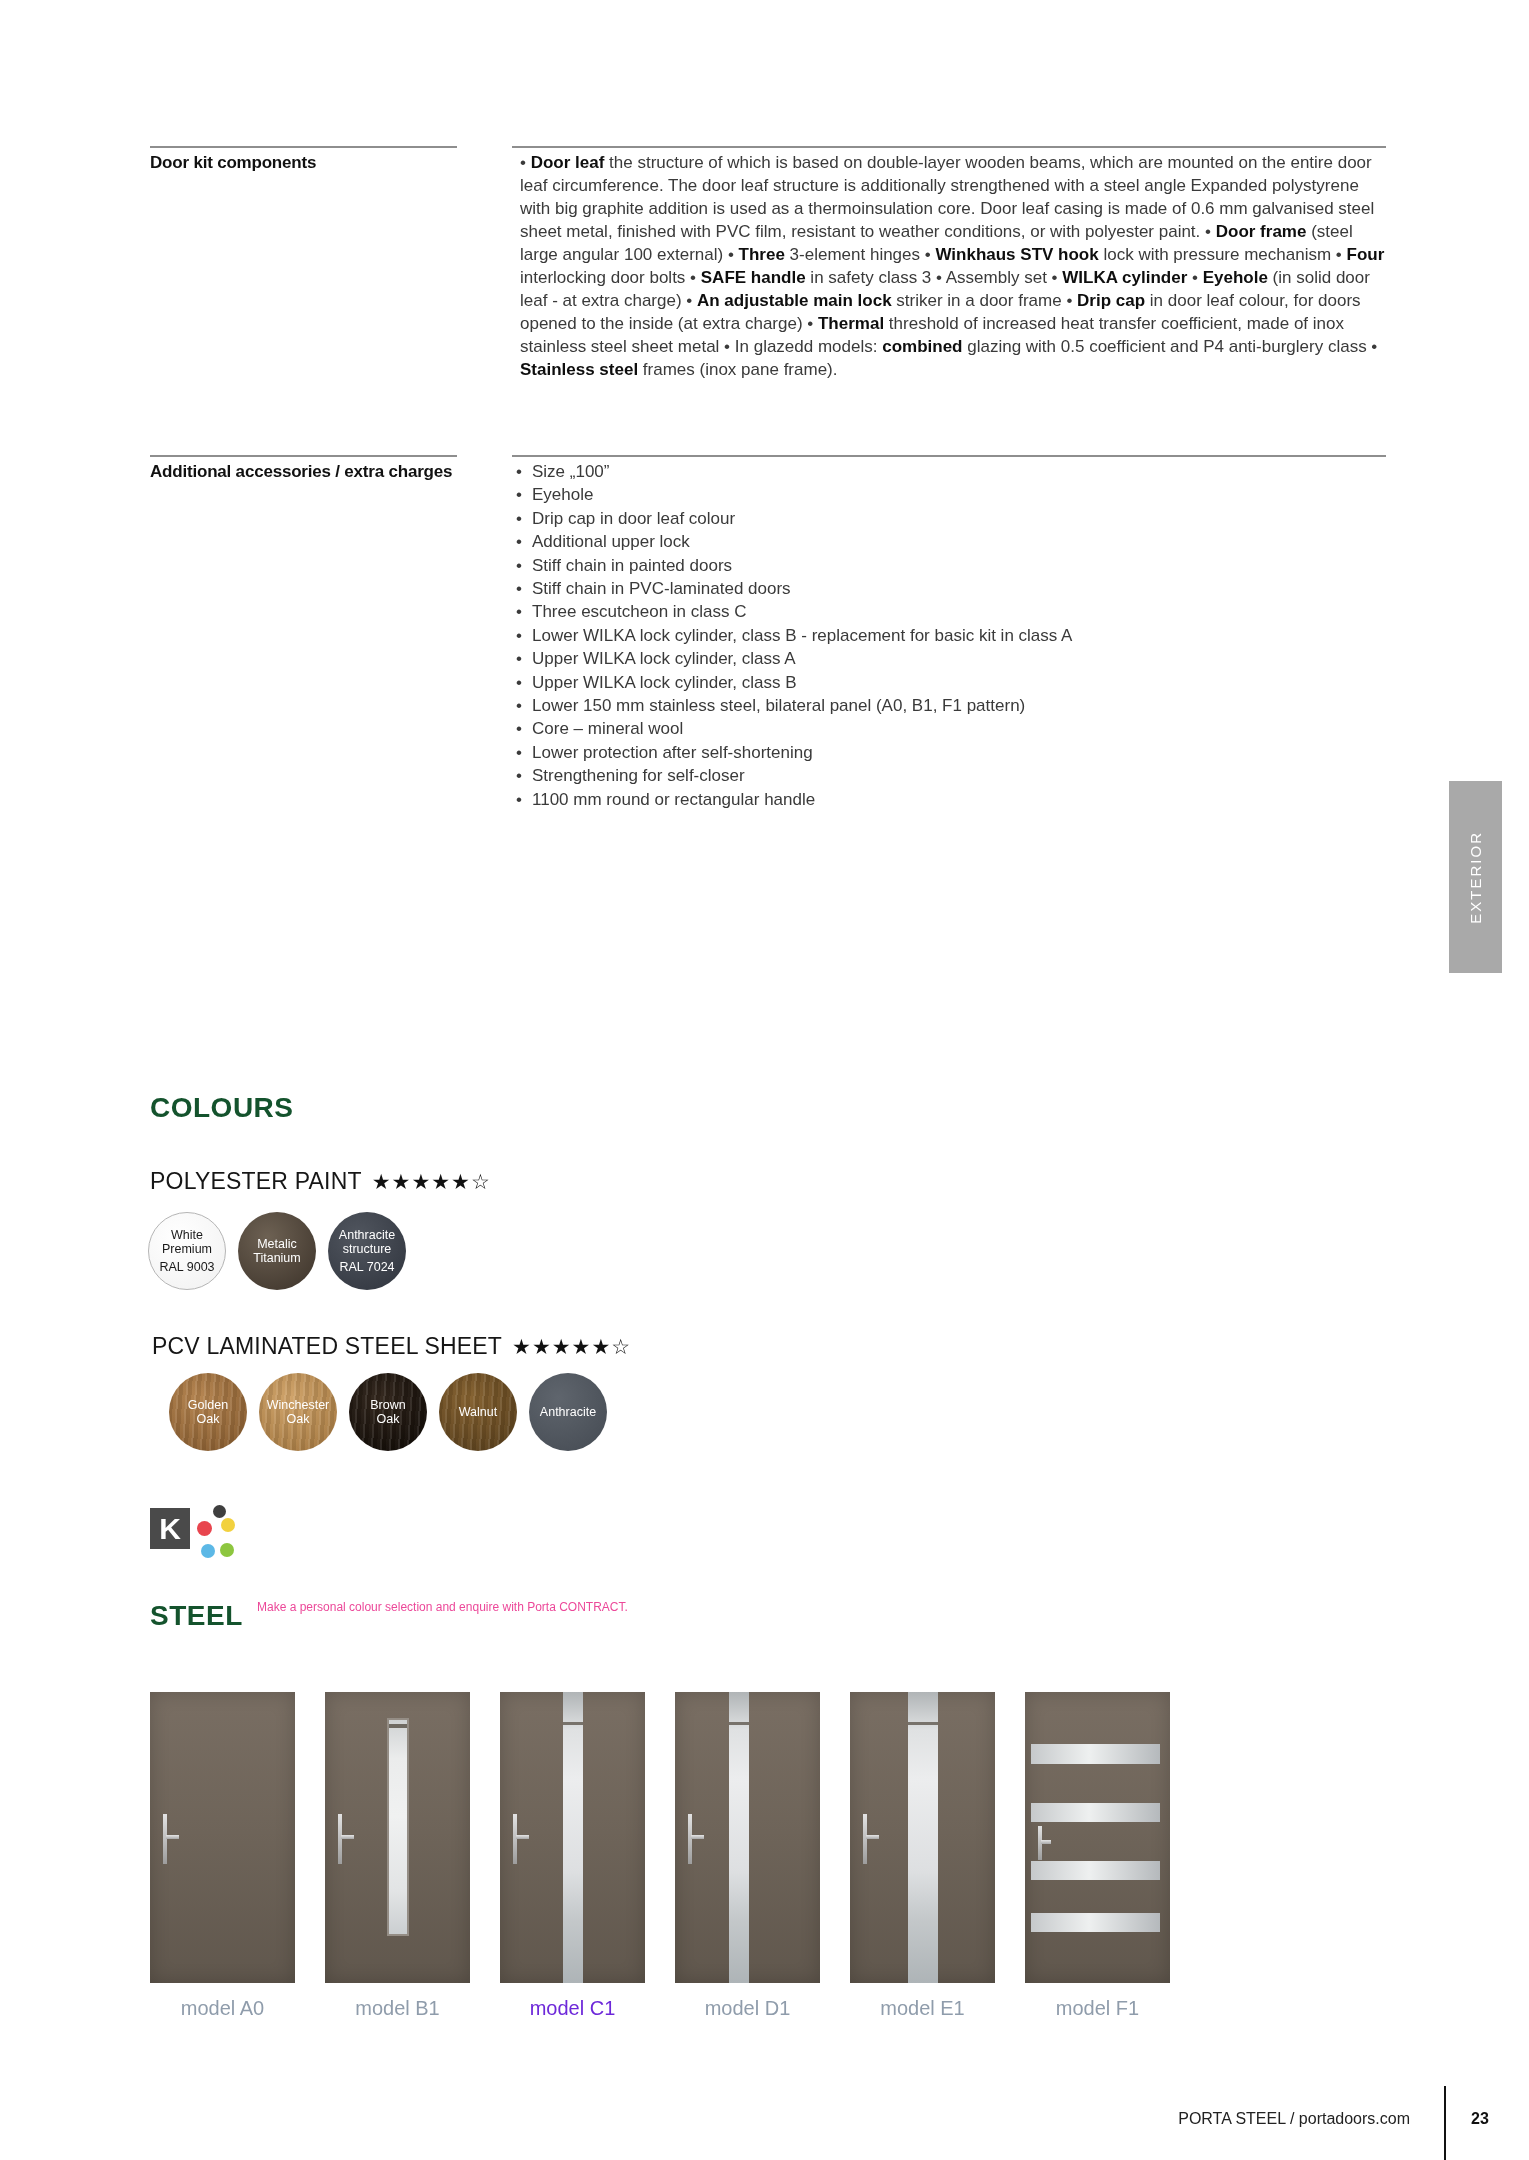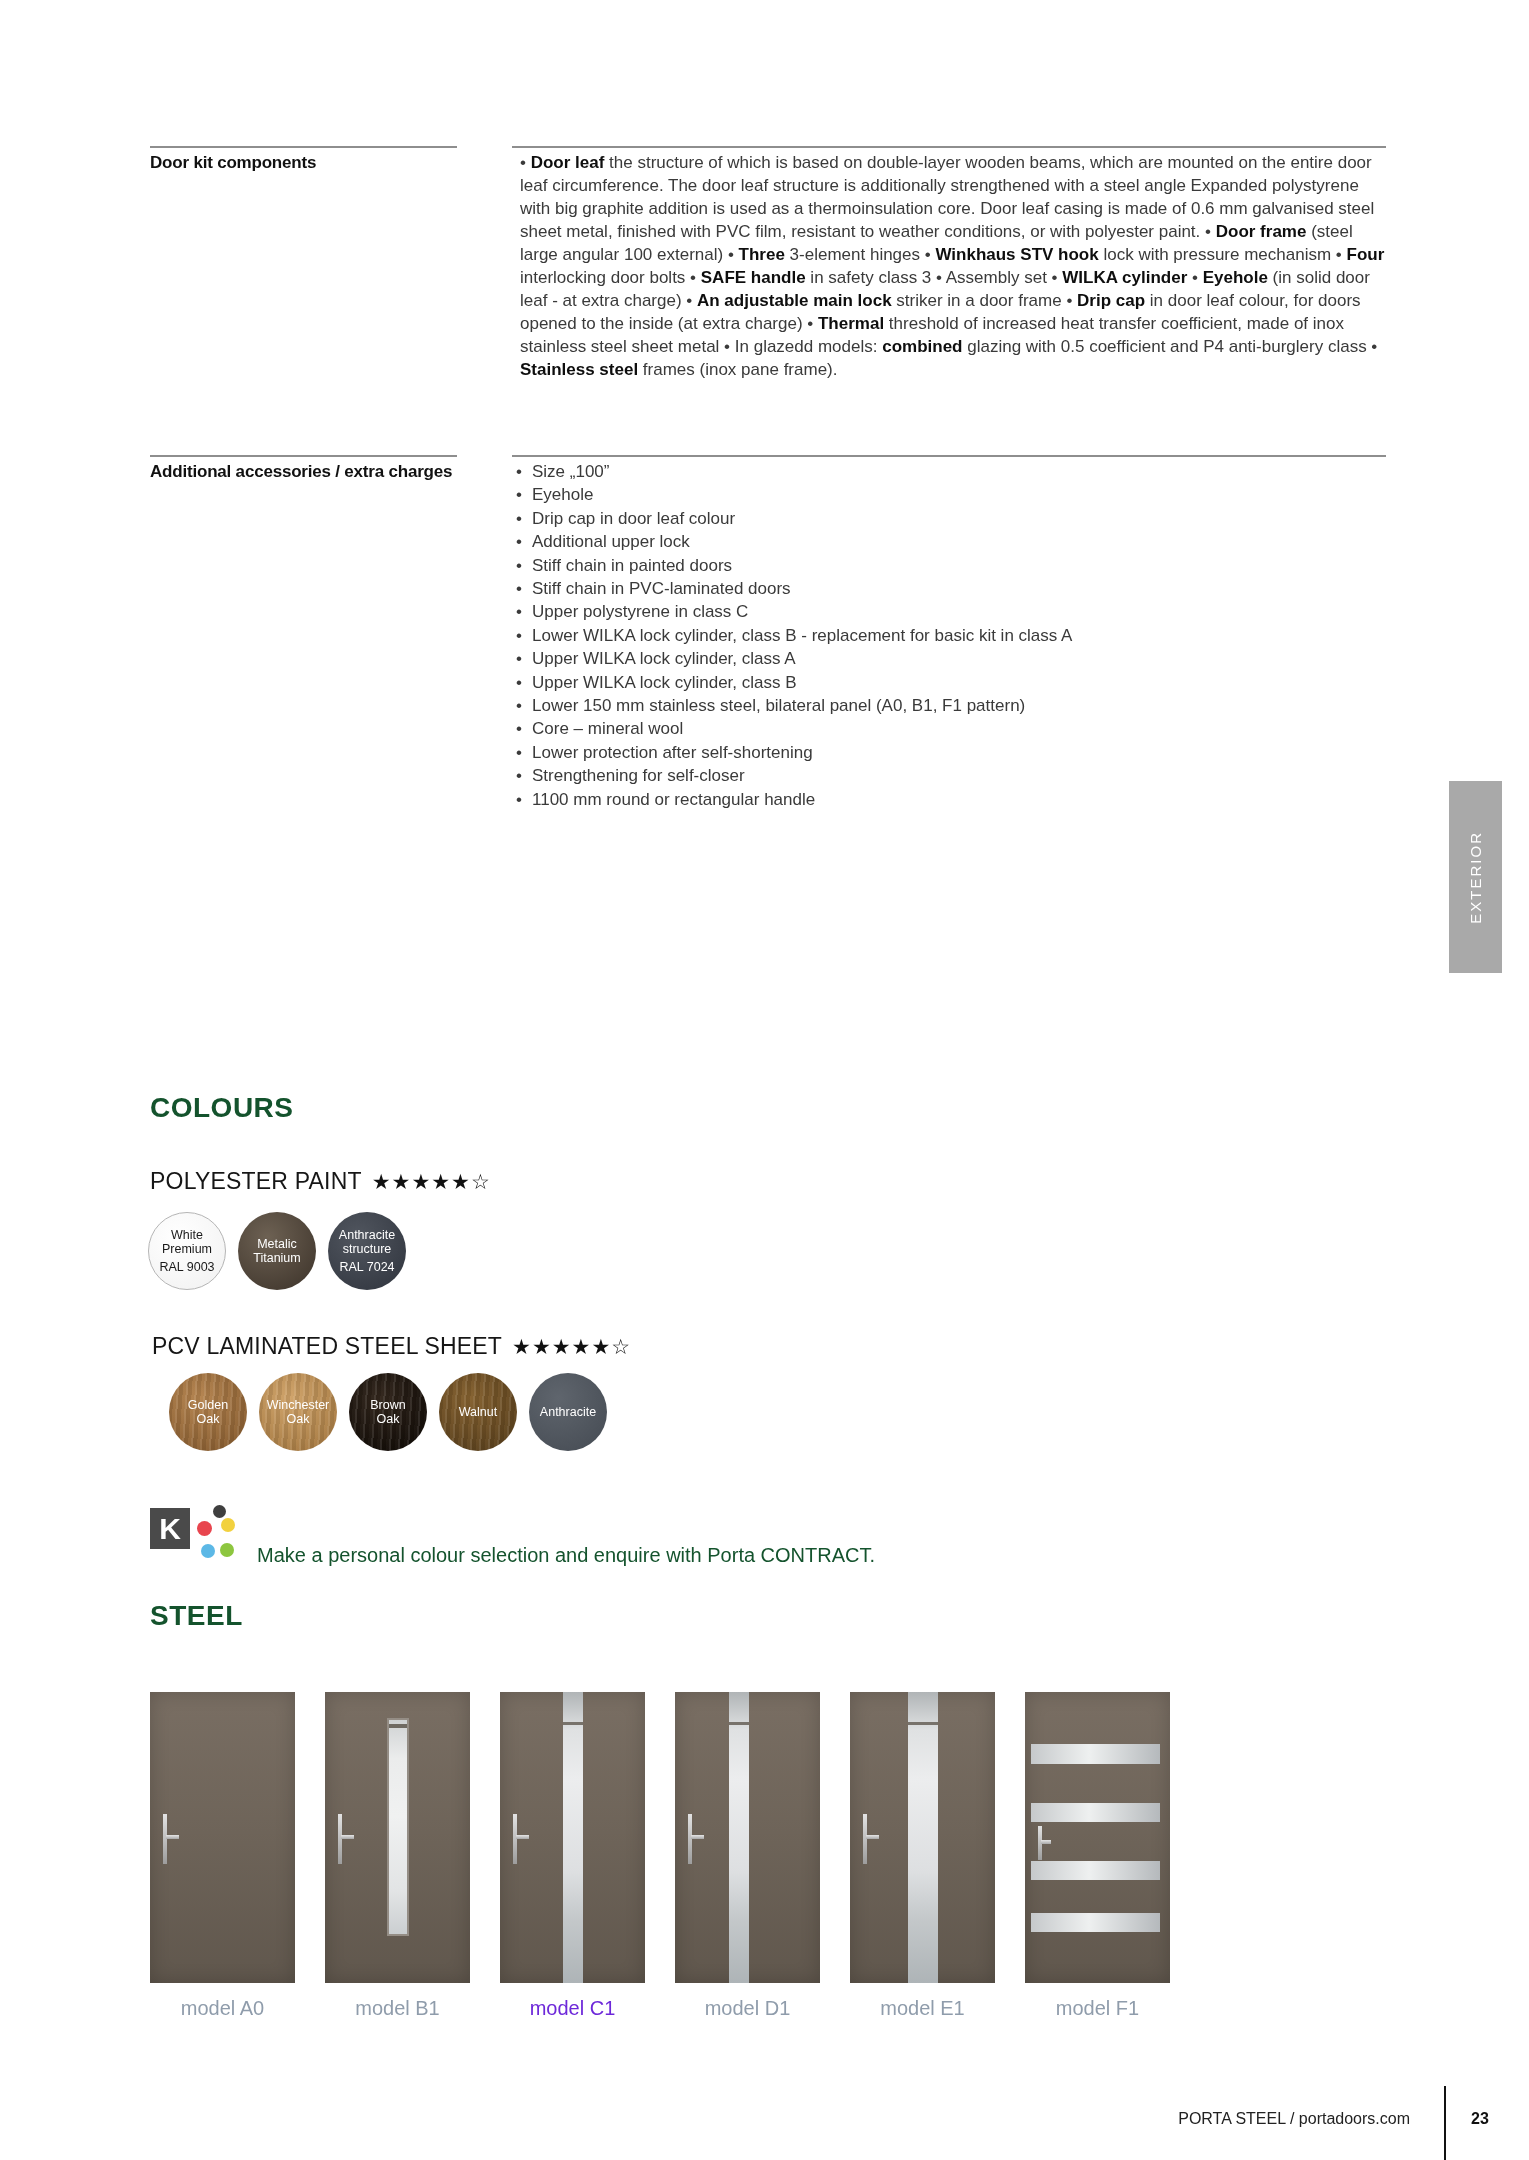--- a/index.html
+++ b/index.html
@@ -34,21 +34,21 @@
             font-size:12.5px; line-height:14.5px; }
   .swatch.wood { background-image:
       repeating-linear-gradient(94deg, rgba(255,255,255,0.10) 0 2px, rgba(0,0,0,0.08) 2px 6px, rgba(255,255,255,0.02) 6px 9px),
       radial-gradient(circle at 40% 32%, var(--hi) 0%, var(--lo) 80%); }
   .swatch .ln3 { margin-top:3px; }
 
   .klogo-box { position:absolute; left:150px; top:1508px; width:40px; height:41px; background:#4a4a4a;
                display:flex; align-items:center; justify-content:center; }
   .klogo-box span { color:#fff; font-weight:bold; font-size:30px; }
   .kdot { position:absolute; border-radius:50%; }
-  .k-caption { position:absolute; left:257px; top:1544px; font-size:20px; color:#14532d; }
+  .k-caption { position:absolute; left:257px; top:1600px; font-size:12px; color:#ec4899; }
 
   .doors-row { position:absolute; left:150px; top:1692px; display:flex; gap:30px; }
   .door-card { position:relative; width:145px; }
   .door { position:relative; width:145px; height:291px;
           background-image:linear-gradient(180deg,#796e63 0%, #6e6459 48%, #60574d 100%);
           box-shadow: inset 0 0 20px rgba(0,0,0,0.20); overflow:hidden; }
   .door-label { margin-top:14px; text-align:center; font-size:20px; color:#8f9cab; }
 
   .handle { position:absolute; left:13px; top:42%; width:4px; height:50px;
             background:linear-gradient(180deg,#e2e2e2,#9d9d9d); }
@@ -89,21 +89,21 @@
   <div class="hr" style="left:150px; top:455px; width:307px;"></div>
   <div class="hr" style="left:512px; top:455px; width:874px;"></div>
   <div class="col-head" style="left:150px; top:462px;">Additional accessories / extra charges</div>
   <div class="bullet-list">
       <div class="bullet-item"><span class="bullet">•</span><span>Size „100”</span></div>
       <div class="bullet-item"><span class="bullet">•</span><span>Eyehole</span></div>
       <div class="bullet-item"><span class="bullet">•</span><span>Drip cap in door leaf colour</span></div>
       <div class="bullet-item"><span class="bullet">•</span><span>Additional upper lock</span></div>
       <div class="bullet-item"><span class="bullet">•</span><span>Stiff chain in painted doors</span></div>
       <div class="bullet-item"><span class="bullet">•</span><span>Stiff chain in PVC-laminated doors</span></div>
-      <div class="bullet-item"><span class="bullet">•</span><span>Upper polystyrene in class C</span></div>
+      <div class="bullet-item"><span class="bullet">•</span><span>Three escutcheon in class C</span></div>
       <div class="bullet-item"><span class="bullet">•</span><span>Lower WILKA lock cylinder, class B - replacement for basic kit in class A</span></div>
       <div class="bullet-item"><span class="bullet">•</span><span>Upper WILKA lock cylinder, class A</span></div>
       <div class="bullet-item"><span class="bullet">•</span><span>Upper WILKA lock cylinder, class B</span></div>
       <div class="bullet-item"><span class="bullet">•</span><span>Lower 150 mm stainless steel, bilateral panel (A0, B1, F1 pattern)</span></div>
       <div class="bullet-item"><span class="bullet">•</span><span>Core – mineral wool</span></div>
       <div class="bullet-item"><span class="bullet">•</span><span>Lower protection after self-shortening</span></div>
       <div class="bullet-item"><span class="bullet">•</span><span>Strengthening for self-closer</span></div>
       <div class="bullet-item"><span class="bullet">•</span><span>1100 mm round or rectangular handle</span></div>
     </div>
 

